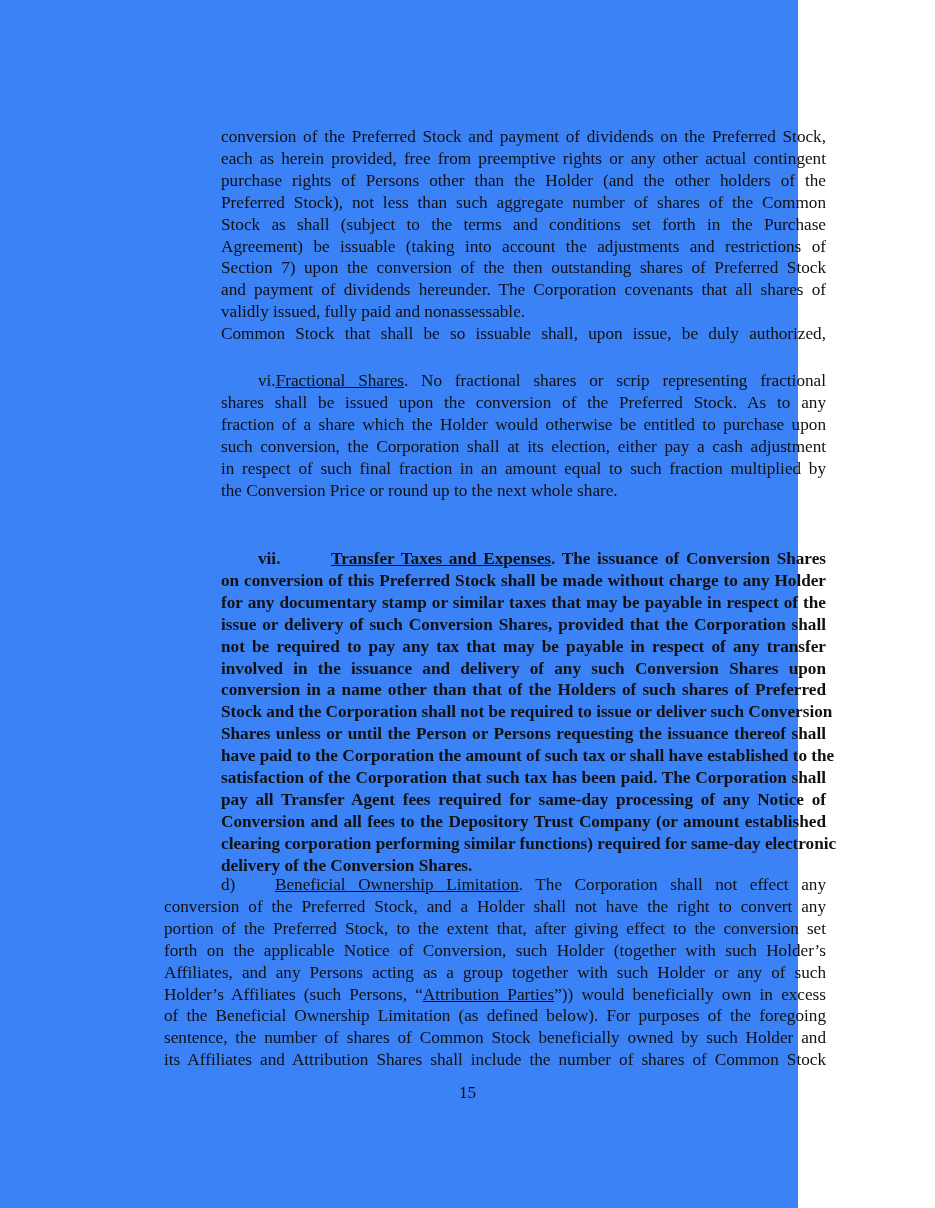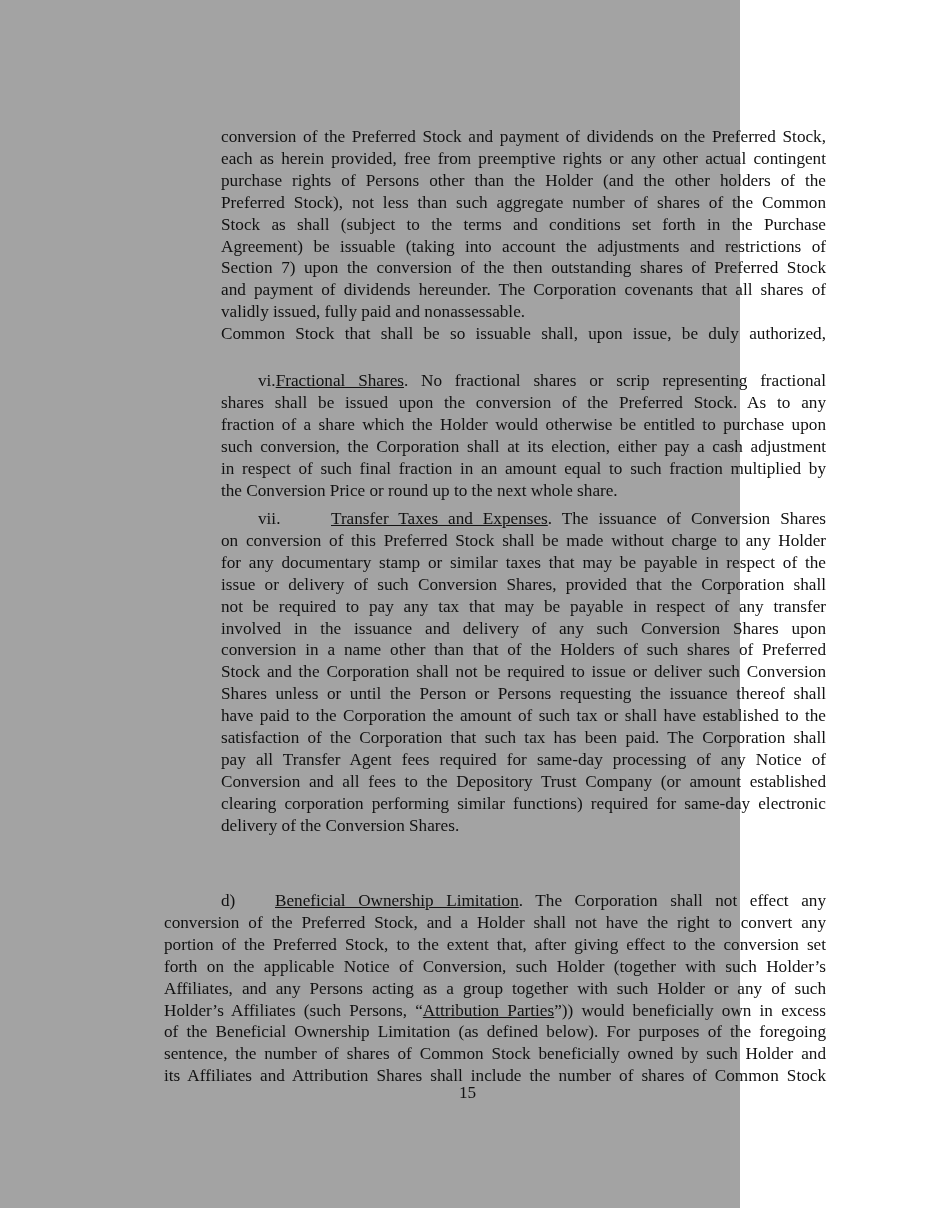--- a/index.html
+++ b/index.html
@@ -1,18 +1,18 @@
 <!DOCTYPE html>
 <html><head>
 <meta charset="utf-8">
 <style>
   html, body { margin: 0; padding: 0; background: #ffffff; }
   body { width: 935px; height: 1208px; position: relative; overflow: hidden;
          font-family: "Liberation Serif", "DejaVu Serif", serif; color: #111; }
-  .page { position: absolute; left: 0; top: 0; width: 740px; height: 1208px; background: #a3a3a3; }
+  .page { position: absolute; left: 0; top: 0; width: 798px; height: 1208px; background: #3b82f6; }
   .para { position: absolute; font-size: 17.2px; line-height: 21.9px; text-align: justify; }
   .indented { left: 221px; width: 605px; }
   .full { left: 164px; width: 662px; }
   .line { display: block; white-space: nowrap; text-align-last: justify; text-align: justify; }
   .line.last { text-align-last: left; }
   .u { text-decoration: underline; }
   .pagenum { position: absolute; top: 1083px; left: 0; width: 935px; text-align: center; font-size: 17.2px; }
 </style>
 </head>
 <body>
@@ -34,39 +34,39 @@
 
   <div class="para indented" style="top:370px;">
     <span class="line"><span style="padding-left:37px;">vi.</span><span class="u">Fractional Shares</span><span>.  No fractional shares or scrip representing fractional</span></span>
     <span class="line">shares shall be issued upon the conversion of the Preferred Stock.   As to any</span>
     <span class="line">fraction of a share which the Holder would otherwise be entitled to purchase upon</span>
     <span class="line">such conversion, the Corporation shall at its election, either pay a cash adjustment</span>
     <span class="line">in respect of such final fraction in an amount equal to such fraction multiplied by</span>
     <span class="line last">the Conversion Price or round up to the next whole share.</span>
   </div>
 
-  <div class="para indented" style="top:508px;">
+  <div class="para indented" style="top:548px;font-weight:bold;">
     <span class="line"><span style="padding-left:37px; display:inline-block; width:73px;">vii.</span><span class="u">Transfer Taxes and Expenses</span><span>.  The issuance of Conversion Shares</span></span>
     <span class="line">on conversion of this Preferred Stock shall be made without charge to any Holder</span>
     <span class="line">for any documentary stamp or similar taxes that may be payable in respect of the</span>
     <span class="line">issue or delivery of such Conversion Shares, provided that the Corporation shall</span>
     <span class="line">not be required to pay any tax that may be payable in respect of any transfer</span>
     <span class="line">involved in the issuance and delivery of any such Conversion Shares upon</span>
     <span class="line">conversion in a name other than that of the Holders of such shares of Preferred</span>
     <span class="line">Stock and the Corporation shall not be required to issue or deliver such Conversion</span>
     <span class="line">Shares unless or until the Person or Persons requesting the issuance thereof shall</span>
     <span class="line">have paid to the Corporation the amount of such tax or shall have established to the</span>
     <span class="line">satisfaction of the Corporation that such tax has been paid.  The Corporation shall</span>
     <span class="line">pay all Transfer Agent fees required for same-day processing of any Notice of</span>
     <span class="line">Conversion and all fees to the Depository Trust Company (or amount established</span>
     <span class="line">clearing corporation performing similar functions) required for same-day electronic</span>
     <span class="line last">delivery of the Conversion Shares.</span>
   </div>
 
-  <div class="para full" style="top:874px;margin-top:16px;">
+  <div class="para full" style="top:874px;">
     <span class="line"><span style="padding-left:57px; display:inline-block; width:54px;">d)</span><span class="u">Beneficial Ownership Limitation</span><span>.  The Corporation shall not effect any</span></span>
     <span class="line">conversion of the Preferred Stock, and a Holder shall not have the right to convert any</span>
     <span class="line">portion of the Preferred Stock, to the extent that, after giving effect to the conversion set</span>
     <span class="line">forth on the applicable Notice of Conversion, such Holder (together with such Holder’s</span>
     <span class="line">Affiliates, and any Persons acting as a group together with such Holder or any of such</span>
     <span class="line"><span>Holder’s Affiliates (such Persons, “</span><span class="u">Attribution Parties</span><span>”)) would beneficially own in excess</span></span>
     <span class="line">of the Beneficial Ownership Limitation (as defined below).  For purposes of the foregoing</span>
     <span class="line">sentence, the number of shares of Common Stock beneficially owned by such Holder and</span>
     <span class="line">its Affiliates and Attribution Shares shall include the number of shares of Common Stock</span>
   </div>

